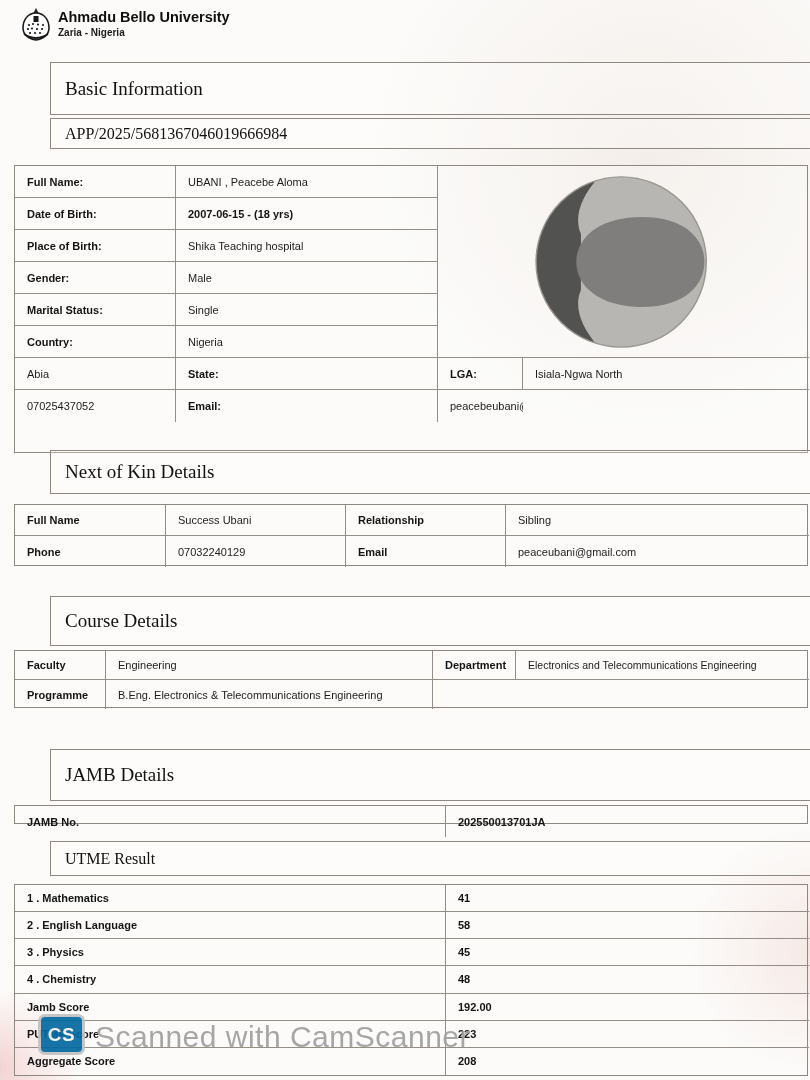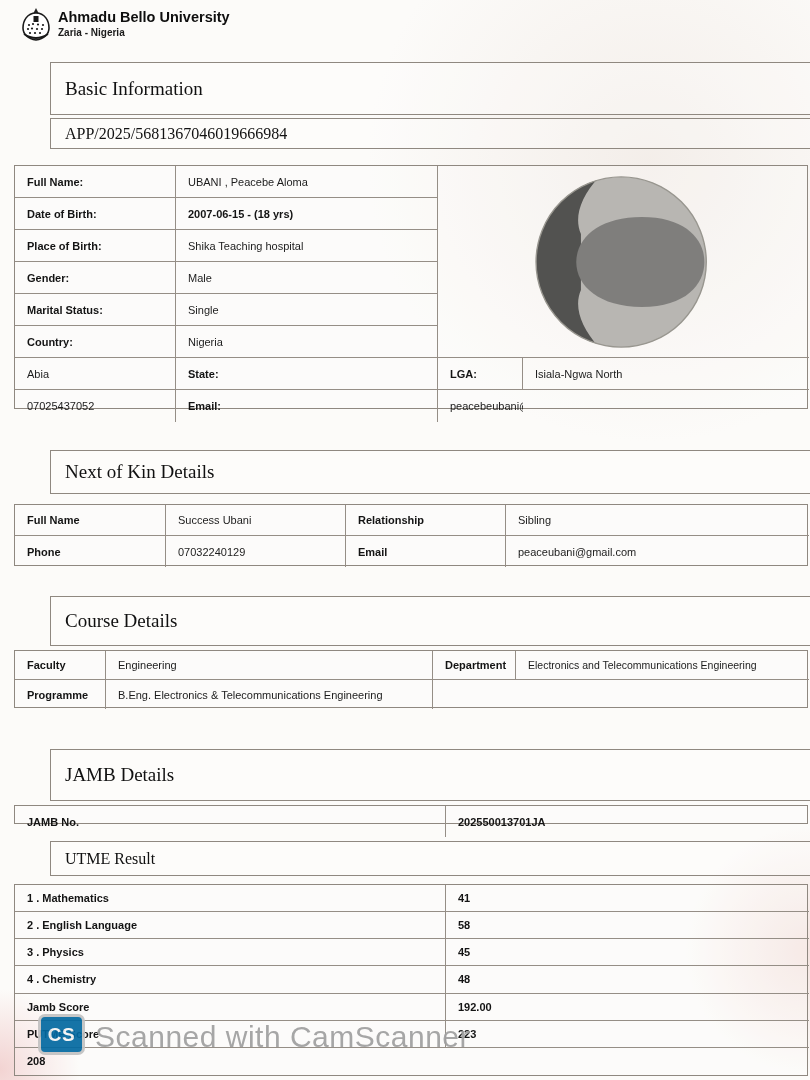--- a/index.html
+++ b/index.html
@@ -72,21 +72,21 @@
 <div class="abs hdr-sub" style="left:58px;top:27px;">Zaria - Nigeria</div>
 
 <div class="abs secbox" style="left:14px;top:62px;width:794px;height:53px;">
   <span class="serif-head">Basic Information</span>
 </div>
 
 <div class="abs secbox" style="left:14px;top:118px;width:794px;height:31px;">
   <span class="serif-head" style="font-size:16px;">APP/2025/5681367046019666984</span>
 </div>
 
-<div class="abs tbl" style="left:14px;top:165px;width:794px;height:244px;grid-template-columns:161px 262px 85px 286px;grid-template-rows:repeat(6,32px) 32px 32px;">
+<div class="abs tbl" style="left:14px;top:165px;width:794px;height:288px;grid-template-columns:161px 262px 85px 286px;grid-template-rows:repeat(6,32px) 32px 32px;">
 
   <div class="cell lbl">Full Name:</div>
   <div class="cell val">UBANI , Peacebe Aloma</div>
   <div class="cell noR" style="grid-column:3/5;grid-row:1/7;border-bottom:1px solid #958e86;align-items:center;justify-content:center;">
     <svg width="371" height="190" viewBox="0 0 371 192">
       <defs>
           <clipPath id="pclip">
             <circle cx="183" cy="96" r="91"></circle>
           </clipPath>
         </defs>
@@ -169,19 +169,20 @@
   <div class="cell lbl">2 . English Language</div>
   <div class="cell noR valb">58</div>
   <div class="cell lbl">3 . Physics</div>
   <div class="cell noR valb">45</div>
   <div class="cell lbl">4 . Chemistry</div>
   <div class="cell noR valb">48</div>
   <div class="cell lbl">Jamb Score</div>
   <div class="cell noR valb">192.00</div>
   <div class="cell lbl">PUTME Score</div>
   <div class="cell noR valb">223</div>
+  <div class="cell noB lbl">Aggregate Score</div>
   <div class="cell noB noR valb">208</div>
 </div>
 
 <div class="abs wm-badge" style="left:38px;top:1014px;">
   <span>CS</span>
 </div>
 <div class="abs wm-text" style="left:95px;top:1020px;">Scanned with CamScanner</div>
 
 </body></html>

